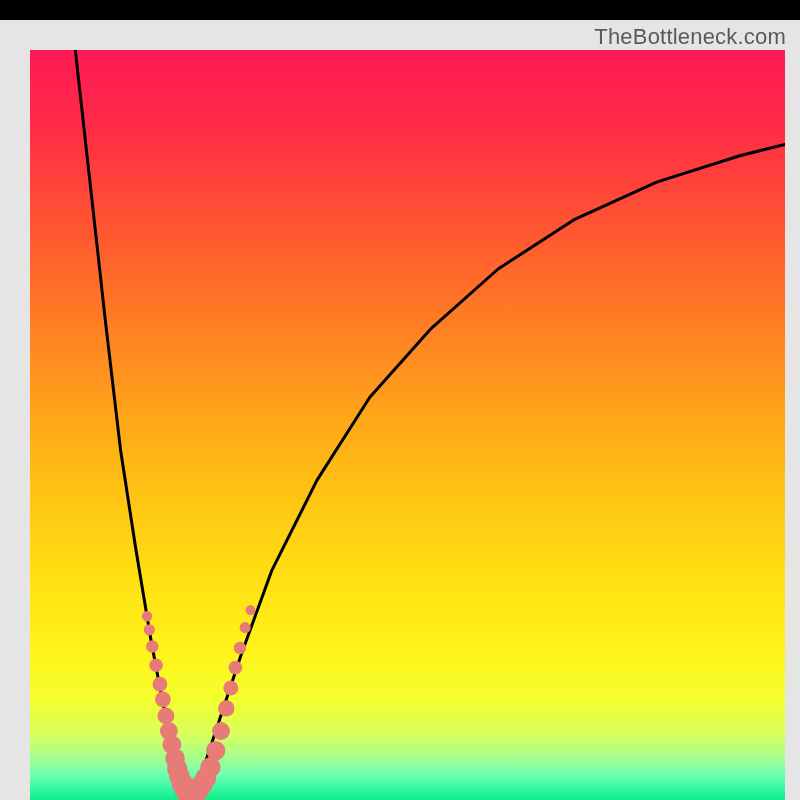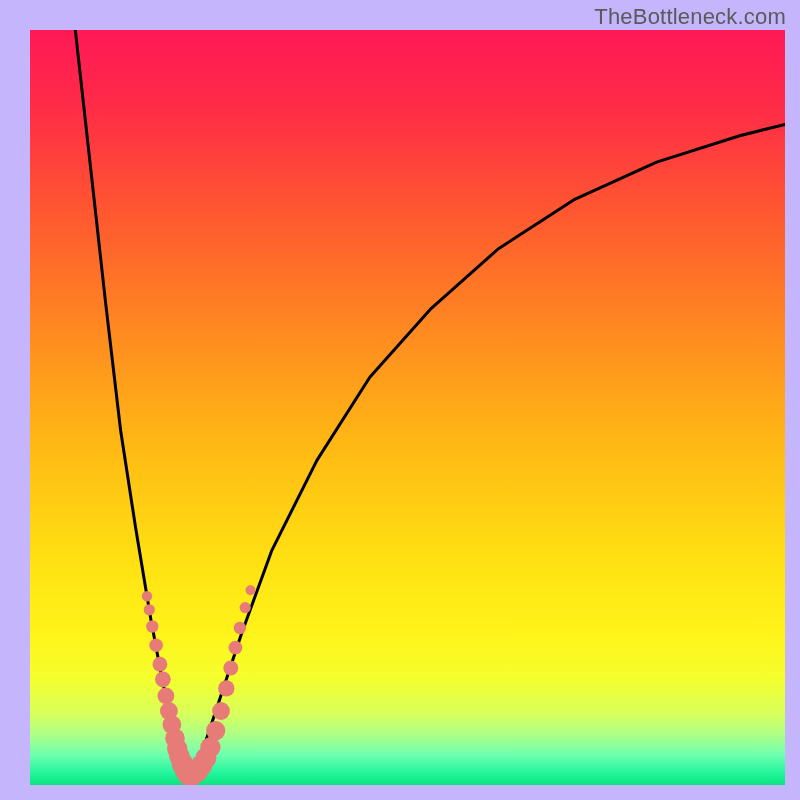--- a/index.html
+++ b/index.html
@@ -7,21 +7,22 @@
     padding: 0;
     width: 800px;
     height: 800px;
     overflow: hidden;
     background: #000;
     font-family: Arial, Helvetica, sans-serif;
   }
   .frame {
     position: absolute;
     inset: 0;
-    background: #c4b5fd;
+    background: #e5e5e5;
+    margin-top: 20px;
   }
   .plot-area {
     position: absolute;
     left: 30px;
     top: 30px;
     width: 755px;
     height: 755px;
     overflow: hidden;
   }
   .gradient-bg {

